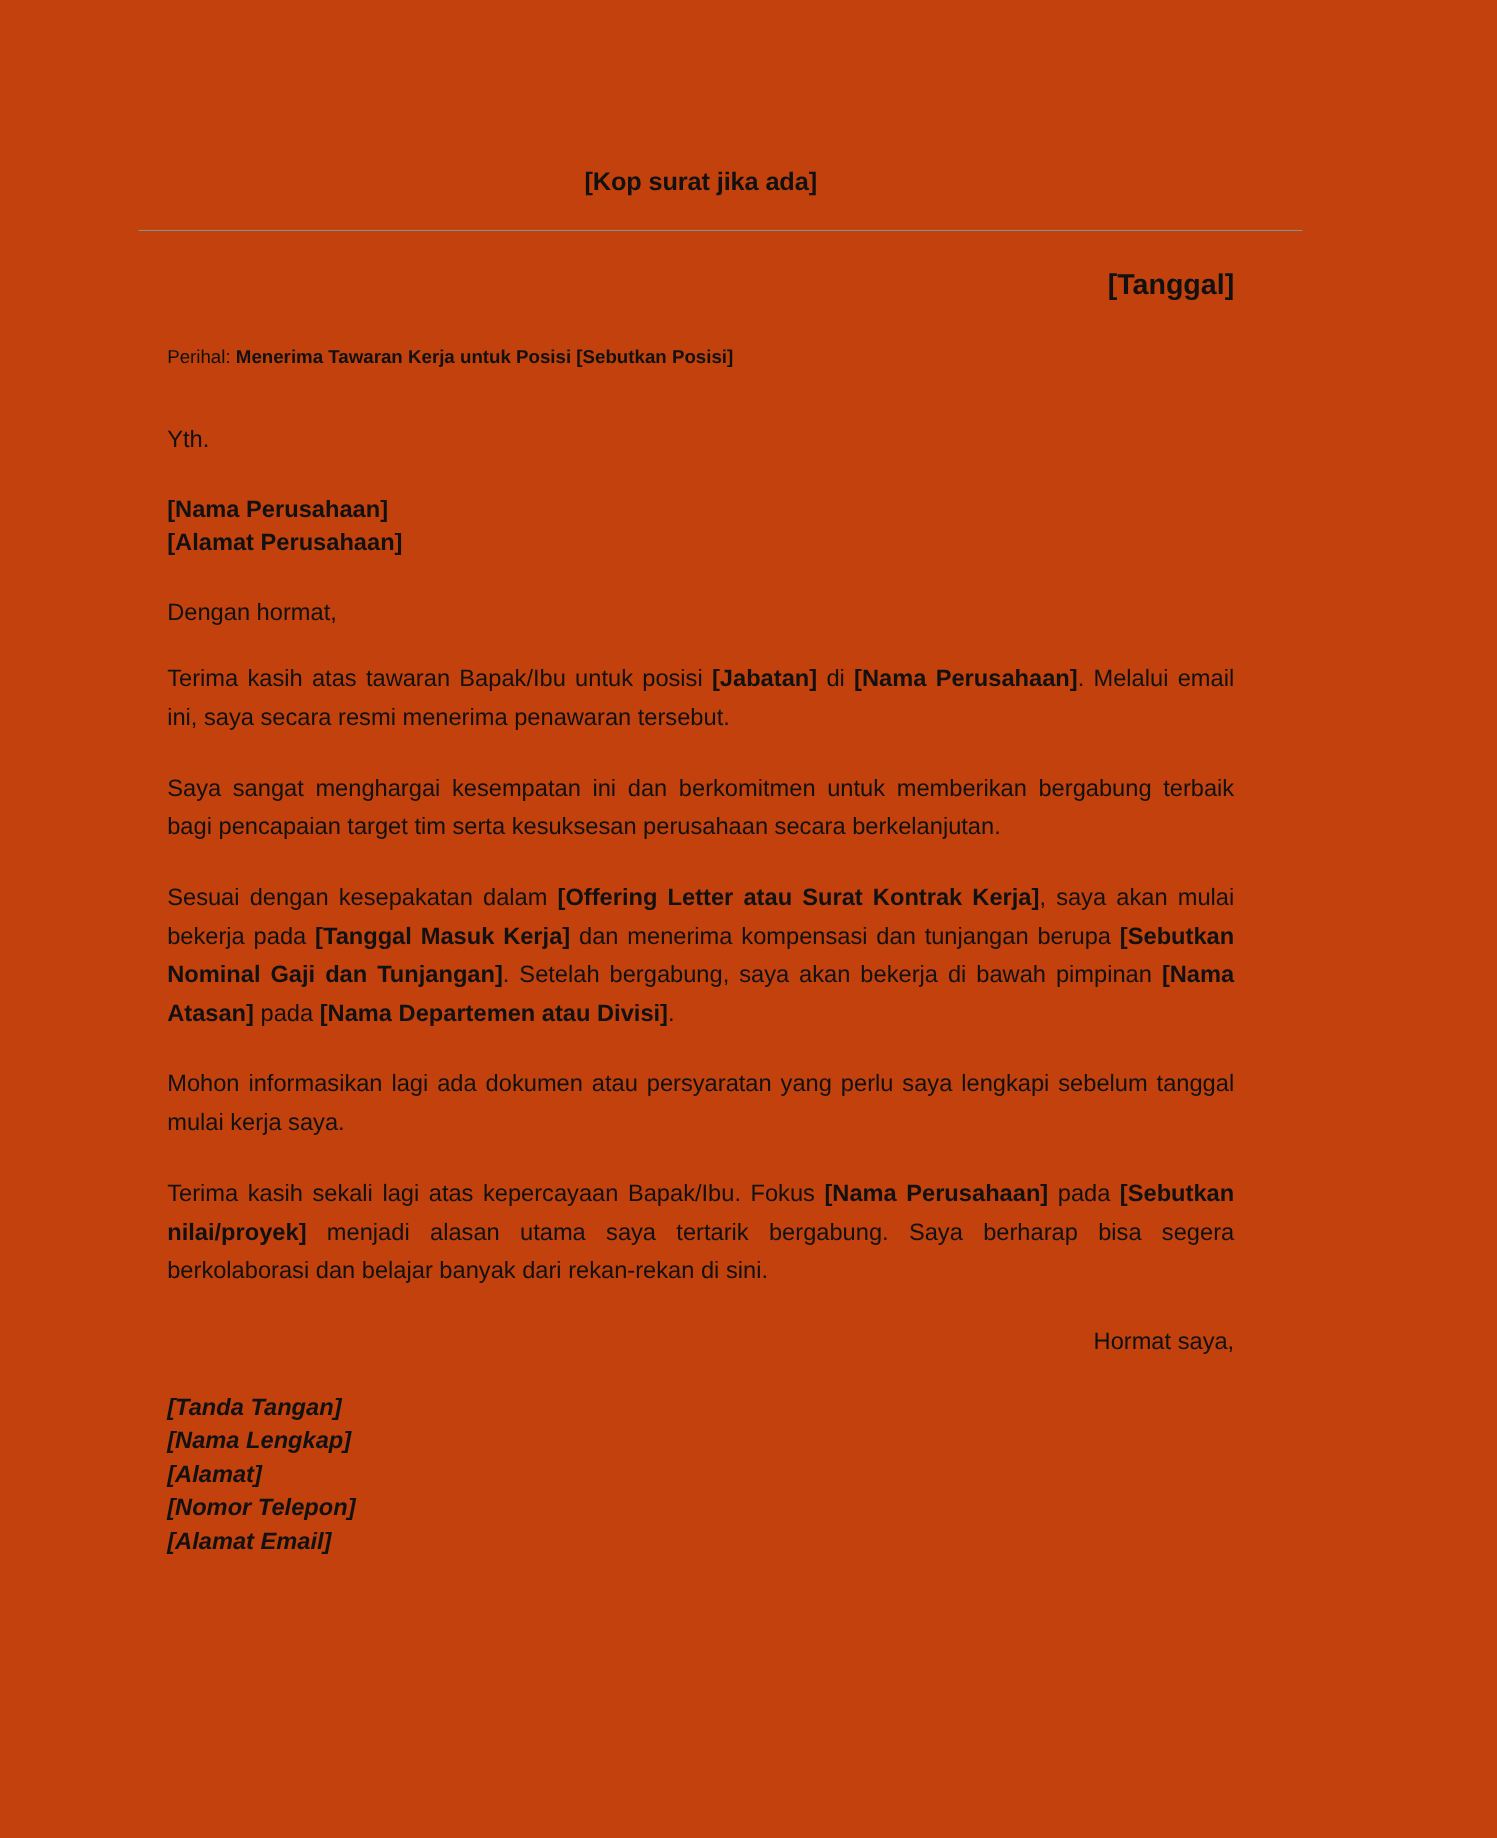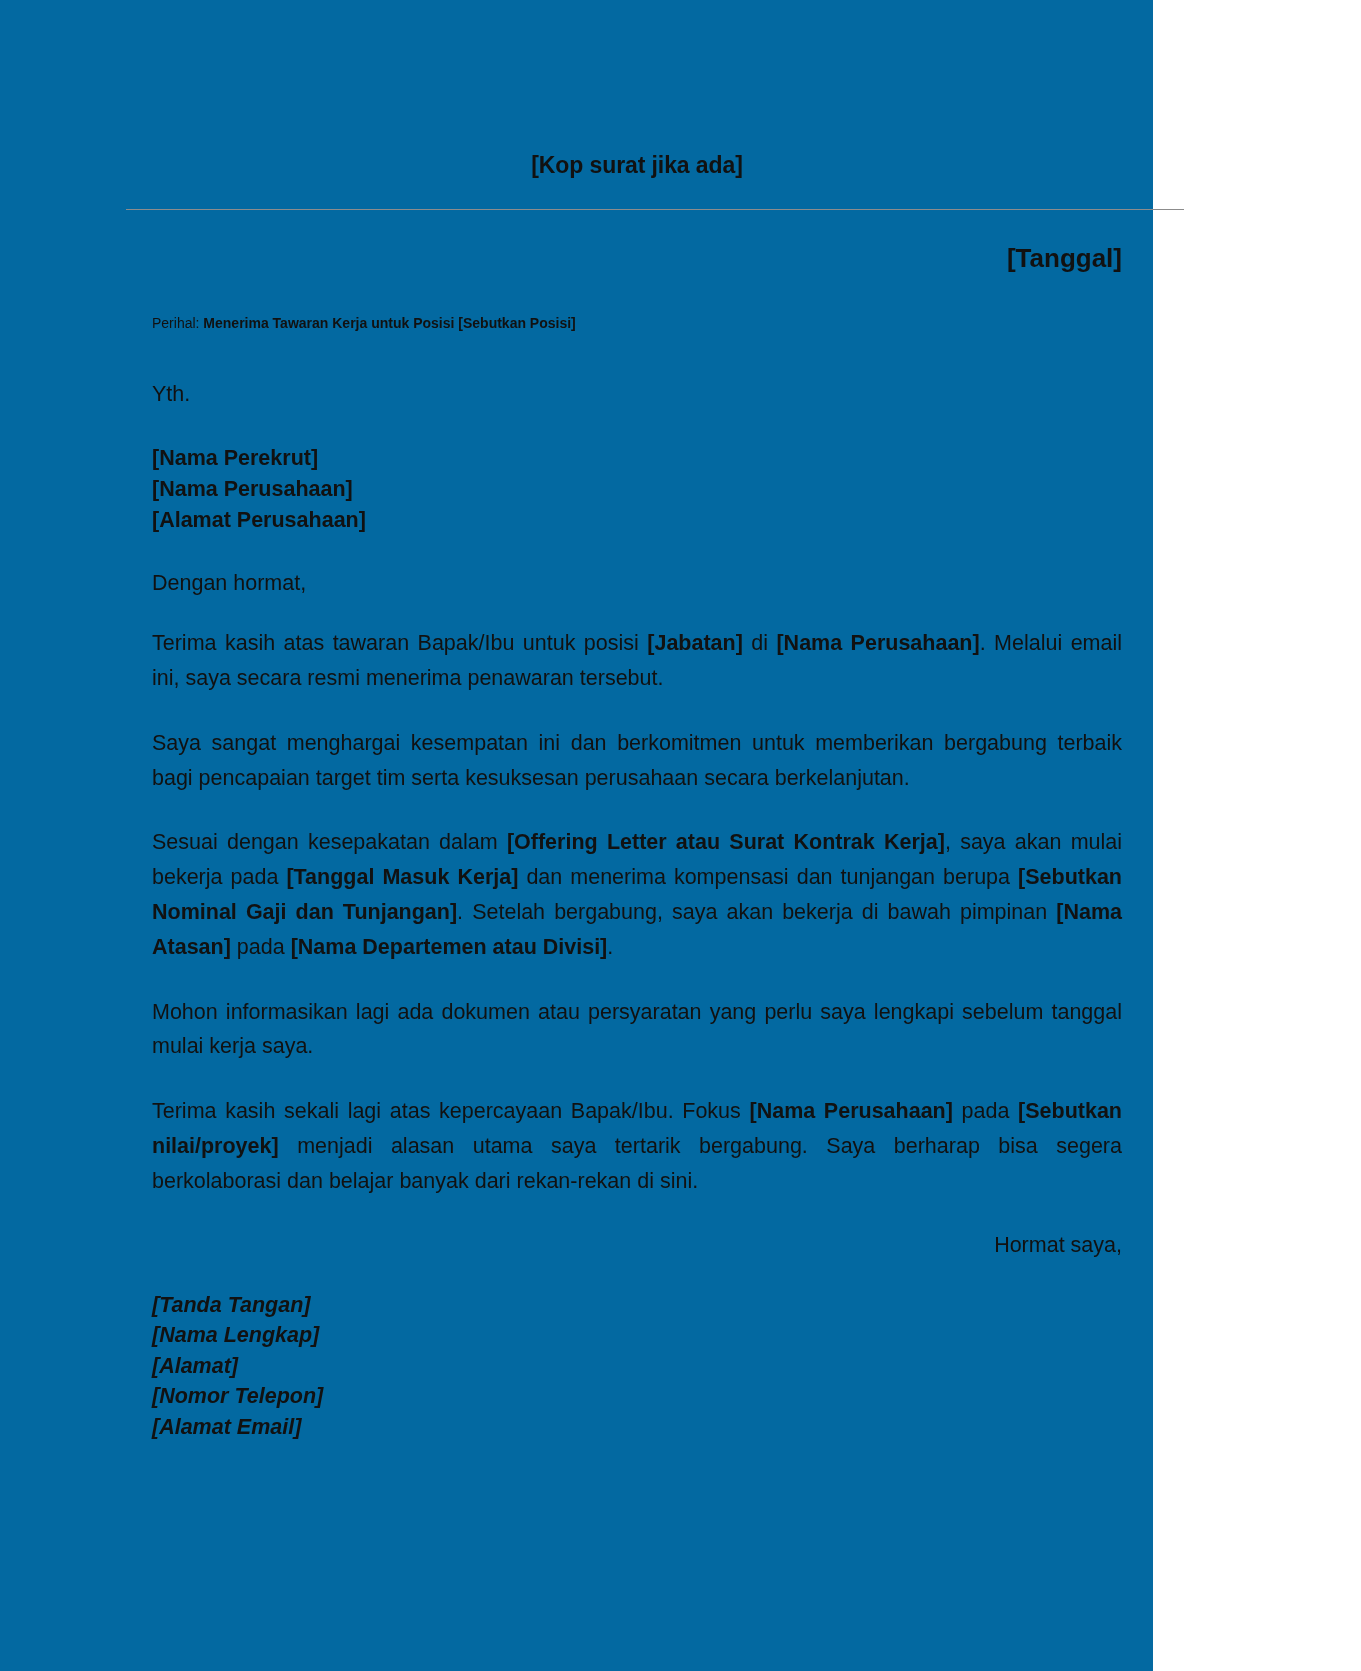--- a/index.html
+++ b/index.html
@@ -9,25 +9,25 @@
   body {
     width: 1361px;
     min-height: 1671px;
     background: #ffffff;
     font-family: "Liberation Sans", sans-serif;
     color: #000000;
     -webkit-font-smoothing: antialiased;
   }
   .page {
     position: relative;
-    width: 1153px;
+    width: 1361px;
     min-height: 1671px;
     box-sizing: border-box;
     padding: 0;
-    background: #0369a1;
+    background: #c2410c;
   }
   .letter {
     position: absolute;
     left: 152px;
     top: 0;
     width: 970px;
   }
   .letterhead {
     text-align: center;
     font-weight: bold;
@@ -44,21 +44,21 @@
     background: #8c8c8c;
   }
   .date-line {
     text-align: right;
     font-weight: bold;
     font-size: 26px;
     margin-top: 33px;
     color: #111111;
   }
   .subject {
-    font-size: 14px;
+    font-size: 17px;
     margin-top: 39px;
     line-height: 1.45;
     color: #111111;
   }
   .salut {
     font-size: 21.5px;
     margin-top: 46px;
     line-height: 1.45;
     color: #111111;
   }
@@ -118,21 +118,20 @@
 
     <div class="date-line">[Tanggal]</div>
 
     <div class="subject">
       <span>Perihal: </span><b>Menerima Tawaran Kerja untuk Posisi [Sebutkan Posisi]</b>
     </div>
 
     <div class="salut">Yth.</div>
 
     <div class="addr-block">
-      <div>[Nama Perekrut]</div>
       <div>[Nama Perusahaan]</div>
       <div>[Alamat Perusahaan]</div>
     </div>
 
     <div class="greeting">Dengan hormat,</div>
 
     <p class="body-par"><span>Terima kasih atas tawaran Bapak/Ibu untuk posisi </span><b>[Jabatan]</b><span> di </span><b>[Nama Perusahaan]</b><span>. Melalui email ini, saya secara resmi menerima penawaran tersebut.</span></p>
 
     <p class="body-par">Saya sangat menghargai kesempatan ini dan berkomitmen untuk memberikan bergabung terbaik bagi pencapaian target tim serta kesuksesan perusahaan secara berkelanjutan.</p>
 

